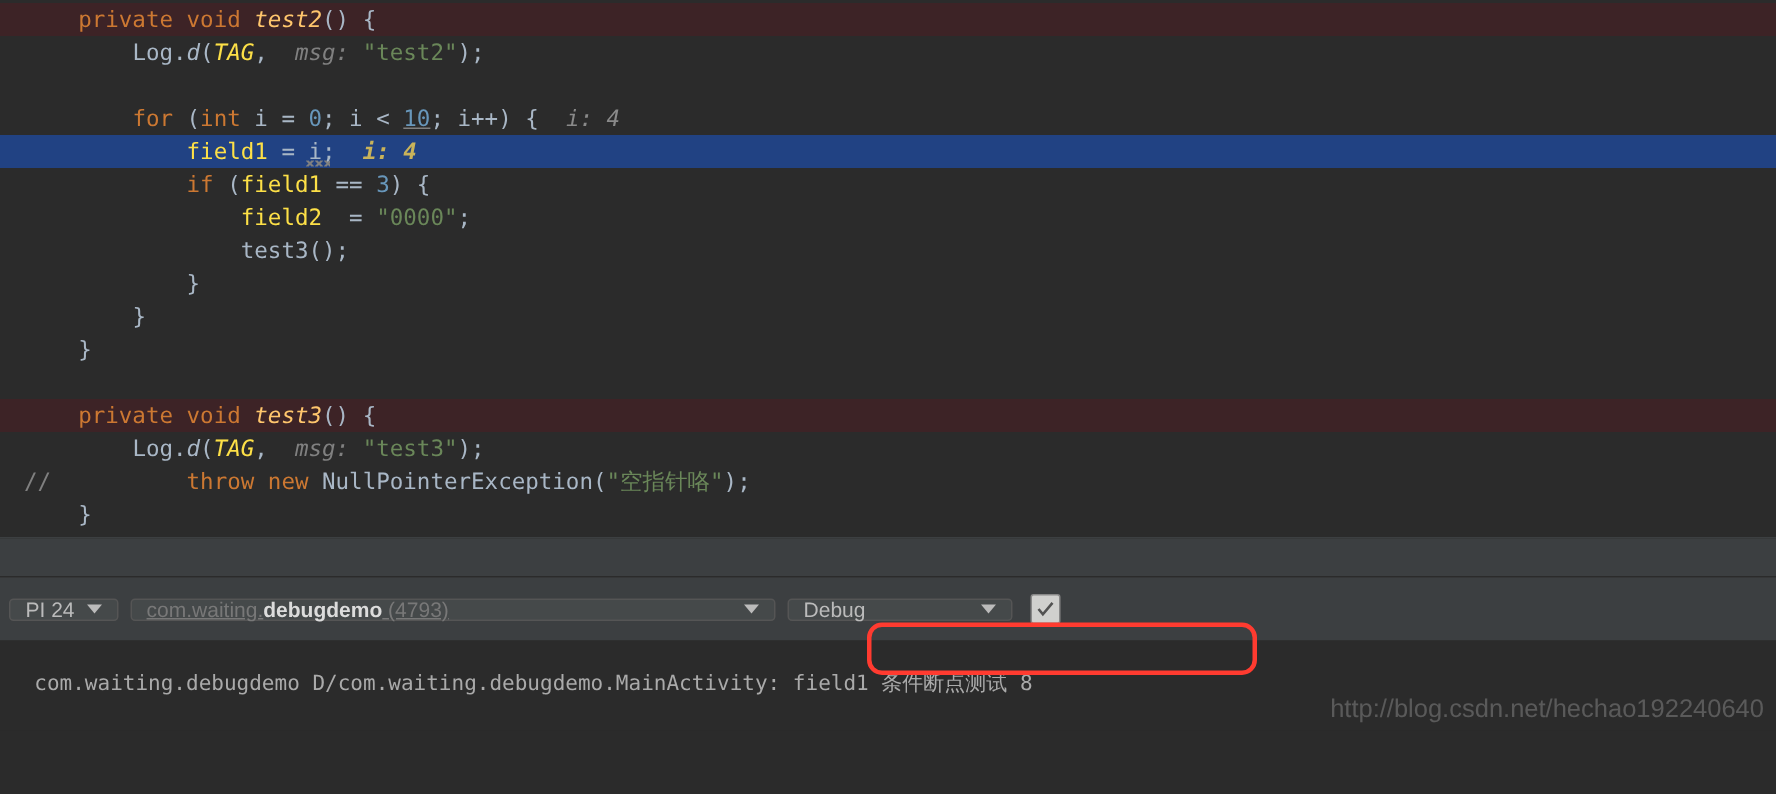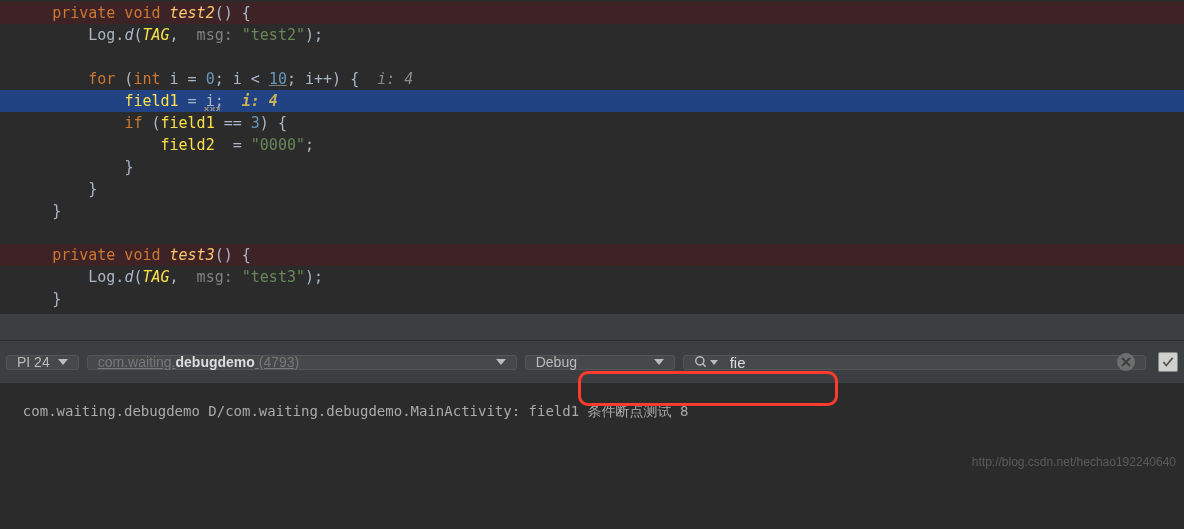--- a/index.html
+++ b/index.html
@@ -19,21 +19,21 @@
   position: relative;
 }
 .line { white-space: pre; padding-left: 16px; }
 .line.err-row { background: rgba(77,30,35,0.55); }
 .line.highlight { background: #214283; }
 .kw { color: #cc7832; }
 .fn { color: #ffc66d; font-style: italic; }
 .field { color: #fde047; }
 .str { color: #6a8759; }
 .num { color: #6897bb; }
-.hint { color: #808080; }
+.hint { color: #808080; font-style: italic; }
 .italic { font-style: italic; }
 .comment { color: #808080; }
 .underline { text-decoration: underline; text-decoration-color: #808080; }
 .bold { font-weight: normal; }
 .inlinedbg { color: #8a8a8a; font-style: italic; }
 .inlinedbg-y { color: #c9b35a; font-style: italic; font-weight: bold; }
 .squiggle { position: relative; }
 .squiggle::after {
   content: "";
   position: absolute;
@@ -133,43 +133,45 @@
 .log-highlight {
   position: absolute;
   border: 3px solid #ff3b30;
   border-radius: 10px;
   background: transparent;
   pointer-events: none;
 }
 .watermark {
   position: absolute;
   right: 8px;
-  bottom: 60px;
+  bottom: 46px;
   font-family: sans-serif;
-  font-size: 12px;
+  font-size: 17px;
   color: rgba(200,200,200,0.3);
 }
 </style>
 </head>
 <body>
 
 <div class="editor">
   <div class="line err-row">    <span class="kw">private</span><span class="kw"> void</span><span class="fn bold"> test2</span><span>() {</span></div>
   <div class="line">        <span>Log</span><span>.</span><span class="italic">d</span><span>(</span><span class="italic field">TAG</span><span>, </span><span class="hint"> msg: </span><span class="str">"test2"</span><span>);</span></div>
   <div class="line"> </div>
   <div class="line">        <span class="kw">for</span><span> (</span><span class="kw">int</span><span> i = </span><span class="num">0</span><span>; i &lt; </span><span class="num underline">10</span><span>; i++) {  </span><span class="inlinedbg">i: 4</span></div>
   <div class="line highlight">            <span class="field">field1</span><span class="squiggle"> = i;  </span><span class="inlinedbg-y">i: 4</span></div>
   <div class="line">            <span class="kw">if</span><span> (</span><span class="field">field1</span><span> == </span><span class="num">3</span><span>) {</span></div>
   <div class="line">                <span class="field">field2</span><span>  = </span><span class="str">"0000"</span><span>;</span></div>
+  <div class="line">                <span>test3();</span></div>
   <div class="line">            <span>}</span></div>
   <div class="line">        <span>}</span></div>
   <div class="line">    <span>}</span></div>
   <div class="line"> </div>
   <div class="line err-row">    <span class="kw">private</span><span class="kw"> void</span><span class="fn bold"> test3</span><span>() {</span></div>
   <div class="line">        <span>Log</span><span>.</span><span class="italic">d</span><span>(</span><span class="italic field">TAG</span><span>, </span><span class="hint"> msg: </span><span class="str">"test3"</span><span>);</span></div>
+  <div class="line"><span class="comment">//</span>          <span class="kw">throw new</span><span> NullPointerException(</span><span class="str">"空指针咯"</span><span>);</span></div>
   <div class="line">    <span>}</span></div>
 </div>
 
 <div class="editor-sep"></div>
 
 <div style="height:26px;background:#3c3f41;border-bottom:1px solid #2b2b2b;"></div>
 
 <div class="toolbar">
   <div class="pill">
     <span>PI 24</span>
@@ -178,36 +180,20 @@
   <div class="pill process-pill">
     <span><span class="dim">com.waiting.</span><span class="bold2">debugdemo</span><span class="dim"> (4793)</span></span>
     <span style="flex:1"></span>
     <span class="chev"></span>
   </div>
   <div class="pill" style="min-width:150px">
     <span>Debug</span>
     <span style="flex:1"></span>
     <span class="chev"></span>
   </div>
-  <div class="pill search-pill">
-    <span class="search-left">
-      <svg width="14" height="14" viewBox="0 0 24 24" fill="none" stroke="#bbbbbb" stroke-width="2.5">
-          <circle cx="10" cy="10" r="7"></circle>
-          <line x1="20" y1="20" x2="15" y2="15"></line>
-        </svg>
-      <span class="minichev"></span>
-    </span>
-    <input class="search-input" value="fie" placeholder="" style="">
-    <span class="clear-btn">
-      <svg width="10" height="10" viewBox="0 0 10 10">
-          <line x1="1" y1="1" x2="9" y2="9" stroke="#3c3f41" stroke-width="2"></line>
-          <line x1="9" y1="1" x2="1" y2="9" stroke="#3c3f41" stroke-width="2"></line>
-        </svg>
-    </span>
-  </div>
   <div class="checkbox">
     <svg width="14" height="14" viewBox="0 0 24 24" fill="none" stroke-width="3">
         <polyline points="4 12 9 18 20 5"></polyline>
       </svg>
   </div>
 </div>
 
 <div class="logbar">
   <span>com.waiting.debugdemo D/com.waiting.debugdemo.MainActivity: field1 条件断点测试 8</span>
   <div class="log-highlight" style="left:578px; top:-12px; width:260px; height:35px;"></div>

